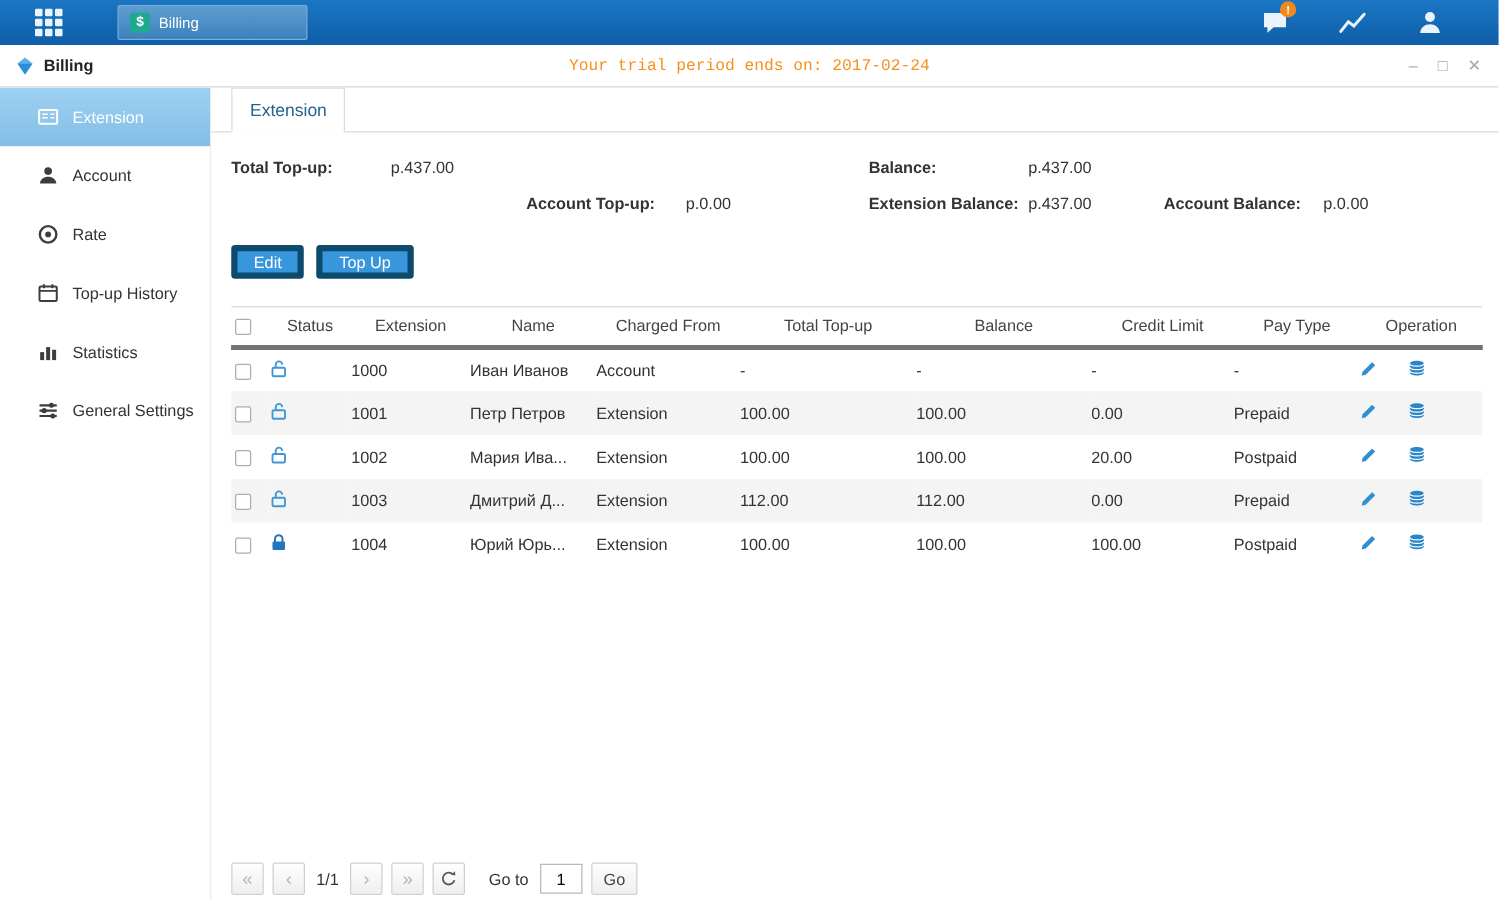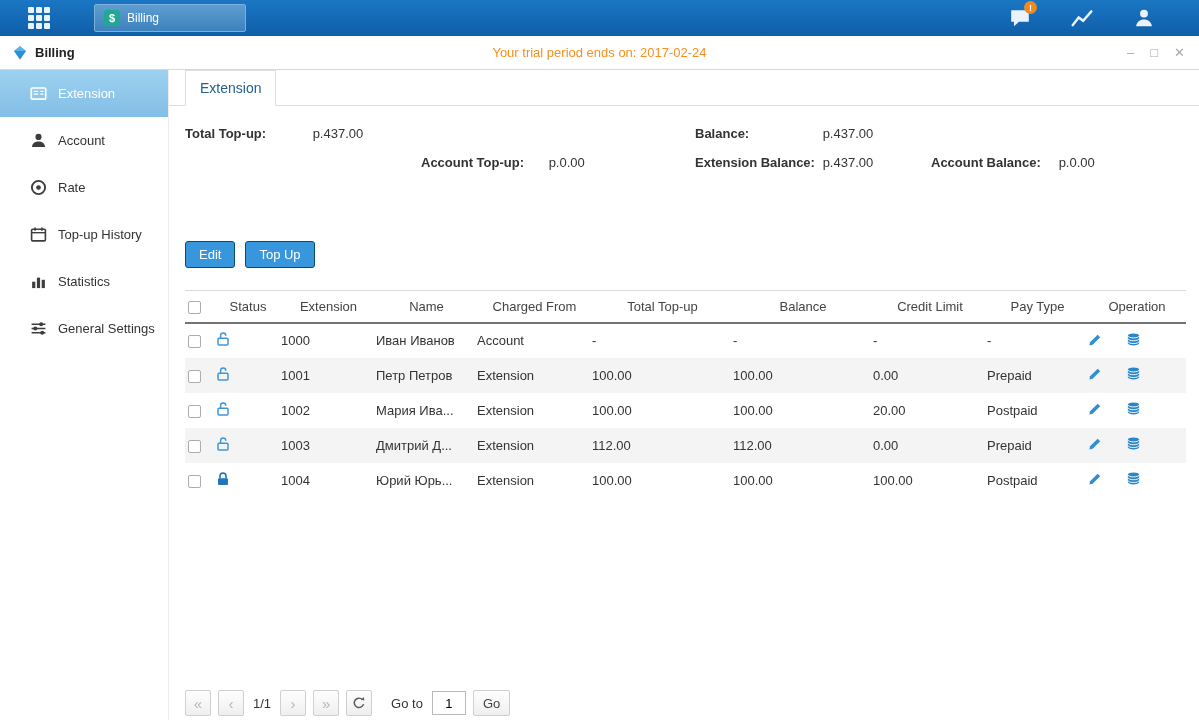--- a/index.html
+++ b/index.html
@@ -22,21 +22,21 @@
   .tb-ico svg { width:24px; height:22px; }
   .badge { position:absolute; top:-5px; right:-4px; width:13px; height:13px; border-radius:50%;
            background:#f08a1e; color:#fff; font-size:9px; font-weight:bold; display:flex;
            align-items:center; justify-content:center; }
 
   
   .titlebar { height:34px; flex:0 0 34px; background:#fff; border-bottom:1px solid #d8d8d8;
               display:flex; align-items:center; padding:0 12px; position:relative; }
   .app-ico { width:16px; height:16px; }
   .win-title { font-size:13px; font-weight:bold; color:#222; margin-left:7px; }
-  .trial { position:absolute; left:0; right:0; text-align:center; color:#f78f1e; font-size:13px; pointer-events:none; }
+  .trial { position:absolute; left:0; right:0; text-align:center; color:#f78f1e; font-size:13px; pointer-events:none;font-family:Liberation Mono, monospace; }
   .win-ctrls { position:absolute; right:14px; display:flex; align-items:center; gap:16px; color:#a9a9a9; font-size:13px; }
   .win-ctrls span { cursor:pointer; line-height:1; }
 
   
   .app-body { flex:1; display:flex; min-height:0; }
   .sidebar { width:168px; flex:0 0 168px; background:#fff; }
   .side-item { height:47px; display:flex; align-items:center; gap:11px; padding-left:30px;
                font-size:13px; color:#333; cursor:pointer; }
   .side-item svg { width:17px; height:17px; flex:0 0 17px; color:#3d3d3d; }
   .side-item.active { background:linear-gradient(180deg,#9ed1f0,#82bee6); color:#fff; }
@@ -48,26 +48,26 @@
   .tab { height:36px; line-height:35px; padding:0 14px; background:#fff; border:1px solid #dcdcdc;
          border-bottom:1px solid #fff; margin-bottom:-1px; font-size:14px; color:#23638e; cursor:pointer; }
 
   .content { flex:1; padding:16px 14px 4px 16px; display:flex; flex-direction:column; min-height:0; }
 
   .summary { display:grid; grid-template-columns:236px 274px 236px auto; row-gap:14px;
              font-size:13px; color:#333; margin-top:4px; }
   .sum-cell b { display:inline-block; min-width:124px; font-weight:bold; }
 
   .btn-row { margin-top:26px; display:flex; gap:10px; }
-  .btn { background:#3897dc; color:#fff; border:1px solid #0c4a6e; border-radius:3px;
-         font-size:13px; height:27px; padding:0 13px; cursor:pointer; font-family:inherit;margin-top:45px; }
+  .btn { background:#3897dc; color:#fff; border:5px solid #0c4a6e; border-radius:3px;
+         font-size:13px; height:27px; padding:0 13px; cursor:pointer; font-family:inherit; }
 
   table.grid { margin-top:22px; border-collapse:collapse; table-layout:fixed; width:100%;
                font-size:13px; color:#333; }
-  .grid thead tr { height:32px; border-top:1px solid #d9d9d9; border-bottom:2px solid #737373; }
+  .grid thead tr { height:32px; border-top:1px solid #d9d9d9; border-bottom:4px solid #737373; }
   .grid th { font-weight:normal; color:#444; text-align:center; }
   .grid tbody tr { height:35px; }
   .grid tbody tr:nth-child(even) { background:#f4f4f4; }
   .grid td { text-align:left; overflow:hidden; white-space:nowrap; }
   th.c-cb, td.c-cb { text-align:left; padding-left:3px; }
   input[type=checkbox] { appearance:none; width:13px; height:13px; border:1px solid #adadad;
                          border-radius:2px; background:#fff; cursor:pointer; vertical-align:middle; }
   .lock { display:inline-block; width:16px; height:16px; }
   .lock svg { width:16px; height:16px; }
   .lock.unlocked { color:#3f97d8; }

